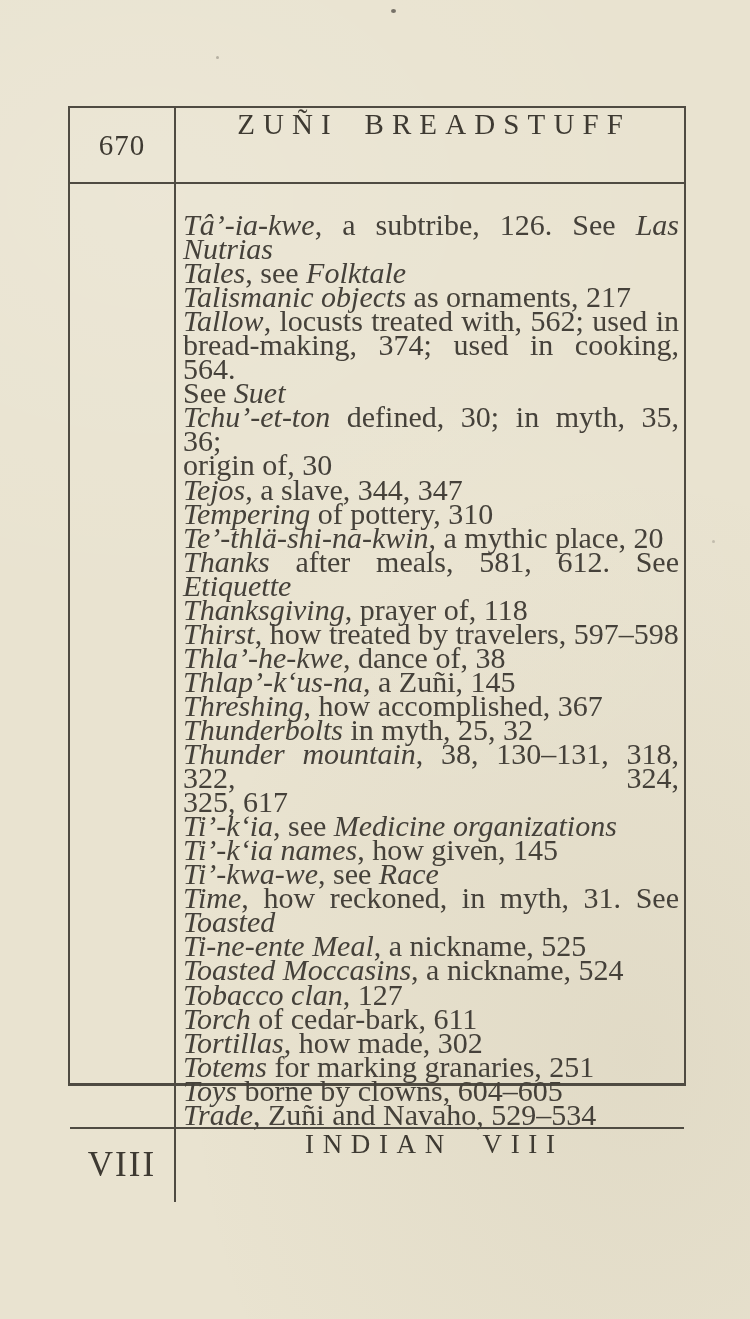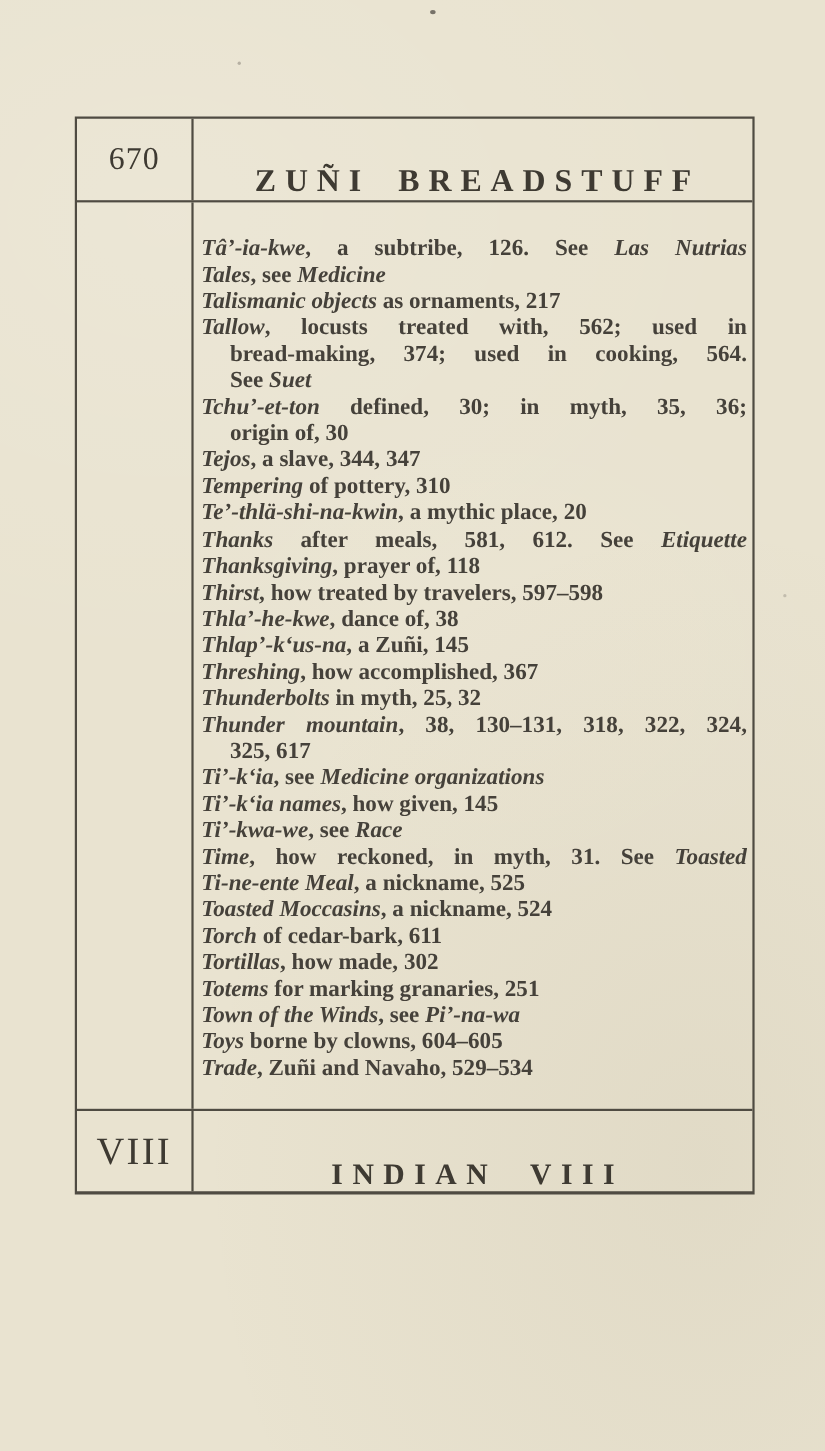--- a/index.html
+++ b/index.html
@@ -38,44 +38,44 @@
     display: flex; flex-direction: column;
     color: var(--ink);
   }
   .row { display: flex; }
   .cell-left {
     width: 106px;
     border-right: 2px solid var(--line);
     display: flex; align-items: center; justify-content: center;
     flex: none;
   }
-  .cell-main { flex: 1; display: flex; align-items: flex-end; justify-content: center; font-weight: bold; }
+  .cell-main { flex: 1; display: flex; align-items: flex-start; justify-content: center; }
 
   .header-row { height: 76px; border-bottom: 2px solid var(--line); flex: none; }
   .page-number { font-size: 29px; color: var(--heading_ink); letter-spacing: 1px; }
   .running-title {
     font-size: 29px; color: var(--heading_ink);
     letter-spacing: 0.28em; word-spacing: 0.35em;
     text-indent: 0.28em; 
     white-space: nowrap;
   }
 
   .body-row { flex: 1; }
   .body-row .cell-main {
     display: block;
     padding: 29px 5px 0 7px;
   }
   .line {
-    font-size: 21px;
+    font-size: 30px;
     line-height: 24.05px;
     color: var(--ink);
     white-space: nowrap;
   }
   .line .it { font-style: italic; }
-  .line.indent { margin-left: 26px; }
+  .line.indent { }
   .line.justify {
     white-space: normal;
     text-align: justify;
     text-align-last: justify;
   }
   .footer-row { height: 75px; border-top: 2px solid var(--line); flex: none; }
   .volume-numeral { font-size: 35px; color: var(--heading_ink); letter-spacing: 0.06em; }
   .series-title {
     font-size: 27px; color: var(--heading_ink);
     letter-spacing: 0.32em; word-spacing: 0.55em;
@@ -99,21 +99,21 @@
       </div>
       <div class="cell-main">
         <span class="running-title">ZUÑI BREADSTUFF</span>
       </div>
     </div>
 
     <div class="row body-row">
       <div class="cell-left"></div>
       <div class="cell-main">
           <div class="line justify"><span class="it">Tâ’-ia-kwe</span><span class="rm">, a subtribe, 126. See </span><span class="it">Las Nutrias</span></div>
-          <div class="line"><span class="it">Tales</span><span class="rm">, see </span><span class="it">Medicine</span></div>
+          <div class="line"><span class="it">Tales</span><span class="rm">, see </span><span class="it">Folktale</span></div>
           <div class="line"><span class="it">Talismanic objects</span><span class="rm"> as ornaments, 217</span></div>
           <div class="line justify"><span class="it">Tallow</span><span class="rm">, locusts treated with, 562; used in</span></div>
           <div class="line indent justify"><span class="rm">bread-making, 374; used in cooking, 564.</span></div>
           <div class="line indent"><span class="rm">See </span><span class="it">Suet</span></div>
           <div class="line justify"><span class="it">Tchu’-et-ton</span><span class="rm"> defined, 30; in myth, 35, 36;</span></div>
           <div class="line indent"><span class="rm">origin of, 30</span></div>
           <div class="line"><span class="it">Tejos</span><span class="rm">, a slave, 344, 347</span></div>
           <div class="line"><span class="it">Tempering</span><span class="rm"> of pottery, 310</span></div>
           <div class="line"><span class="it">Te’-thlä-shi-na-kwin</span><span class="rm">, a mythic place, 20</span></div>
           <div class="line justify"><span class="it">Thanks</span><span class="rm"> after meals, 581, 612. See </span><span class="it">Etiquette</span></div>
@@ -124,24 +124,24 @@
           <div class="line"><span class="it">Threshing</span><span class="rm">, how accomplished, 367</span></div>
           <div class="line"><span class="it">Thunderbolts</span><span class="rm"> in myth, 25, 32</span></div>
           <div class="line justify"><span class="it">Thunder mountain</span><span class="rm">, 38, 130–131, 318, 322, 324,</span></div>
           <div class="line indent"><span class="rm">325, 617</span></div>
           <div class="line"><span class="it">Ti’-k‘ia</span><span class="rm">, see </span><span class="it">Medicine organizations</span></div>
           <div class="line"><span class="it">Ti’-k‘ia names</span><span class="rm">, how given, 145</span></div>
           <div class="line"><span class="it">Ti’-kwa-we</span><span class="rm">, see </span><span class="it">Race</span></div>
           <div class="line justify"><span class="it">Time</span><span class="rm">, how reckoned, in myth, 31. See </span><span class="it">Toasted</span></div>
           <div class="line"><span class="it">Ti-ne-ente Meal</span><span class="rm">, a nickname, 525</span></div>
           <div class="line"><span class="it">Toasted Moccasins</span><span class="rm">, a nickname, 524</span></div>
+          <div class="line"><span class="it">Tobacco clan</span><span class="rm">, 127</span></div>
           <div class="line"><span class="it">Torch</span><span class="rm"> of cedar-bark, 611</span></div>
           <div class="line"><span class="it">Tortillas</span><span class="rm">, how made, 302</span></div>
           <div class="line"><span class="it">Totems</span><span class="rm"> for marking granaries, 251</span></div>
-          <div class="line"><span class="it">Town of the Winds</span><span class="rm">, see </span><span class="it">Pi’-na-wa</span></div>
           <div class="line"><span class="it">Toys</span><span class="rm"> borne by clowns, 604–605</span></div>
           <div class="line"><span class="it">Trade</span><span class="rm">, Zuñi and Navaho, 529–534</span></div>
         </div>
     </div>
 
     <div class="row footer-row">
       <div class="cell-left">
         <span class="volume-numeral">VIII</span>
       </div>
       <div class="cell-main">

